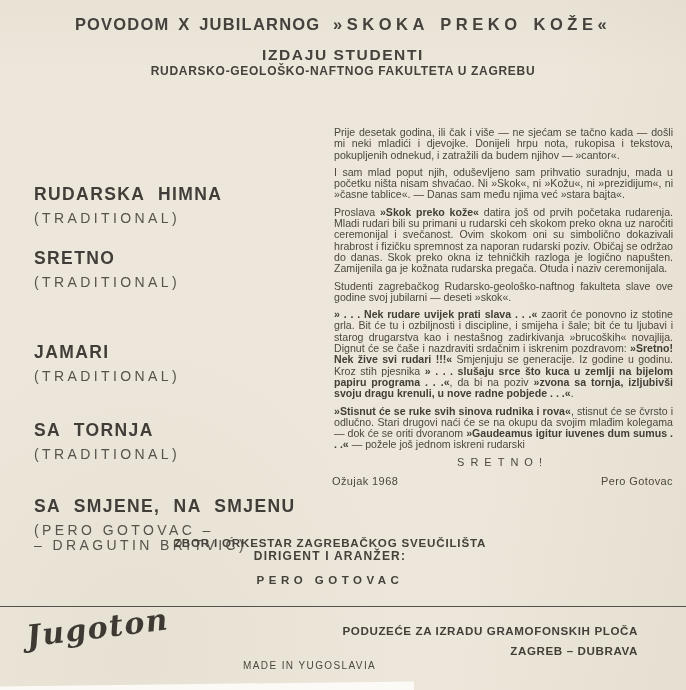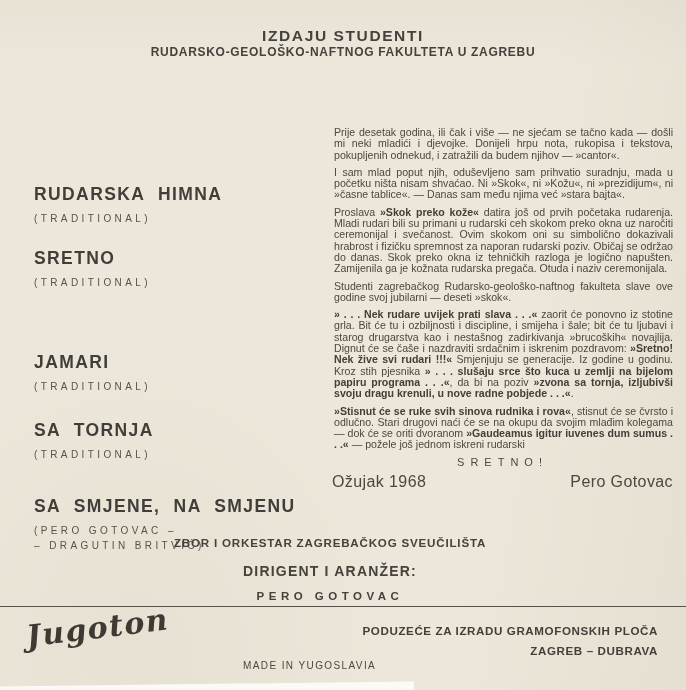--- a/index.html
+++ b/index.html
@@ -22,77 +22,78 @@
   .h-line1 { font-size:16.5px; letter-spacing:1.2px; word-spacing:3px; }
   .h-title-spaced { letter-spacing:4.5px; margin-left:4px; }
   .h-line2 { font-size:15.5px; letter-spacing:1.6px; margin-top:12px; }
   .h-line3 { font-size:12px; letter-spacing:0.7px; }
 
   
   .tracks { position:absolute; left:34px; top:0; width:290px; }
   .track { position:absolute; left:0;margin-top:48px; }
   .track-title { font-size:17.5px; font-weight:bold; letter-spacing:1.4px;
                  word-spacing:7px; color:#413d38; white-space:nowrap; }
-  .track-credit { margin-top:6px; font-size:10px; letter-spacing:3.4px;
+  .track-credit { margin-top:6px; font-size:14px; letter-spacing:3.4px;
                   color:#57524b; white-space:nowrap; line-height:15px; }
 
   
   .notes { position:absolute; left:332px; top:127px; width:341px;
            font-size:10.6px; line-height:11.3px; text-align:justify; color:#4d473f; }
   .notes p { margin:0 0 6px 2px; }
   .b { font-weight:bold; color:#433e37; }
   .closing { text-align:center; letter-spacing:6px; margin-top:4px;
              font-size:11px; color:#4d473f; }
   .byline { display:flex; justify-content:space-between; margin-top:8px;
-            font-size:16px; letter-spacing:0.4px; }
+            font-size:11px; letter-spacing:0.4px; }
 
   
   .credits { position:absolute; top:536px; left:0; width:660px; text-align:center;
              font-weight:bold; color:#45413b; }
   .credit-line1 { font-size:11.6px; letter-spacing:0.8px; }
-  .credit-line2 { font-size:14px;   letter-spacing:1.2px; margin-top:14px; }
+  .credit-line2 { font-size:12px;   letter-spacing:1.2px; }
   .credit-line3 { font-size:11.5px; letter-spacing:4.5px; margin-top:11px; }
 
   .divider { position:absolute; top:606px; left:0; width:686px;
              border-top:1.6px solid #56524b; }
 
   
   .logo { position:absolute; left:26px; top:610px;
           font-family:"DejaVu Serif", serif; font-style:italic; font-weight:bold;
           font-size:30px; color:#3e3a33; transform:rotate(-7deg);
           letter-spacing:1.5px; }
   .madein { position:absolute; left:243px; top:660px; font-size:10px;
             letter-spacing:1.4px; color:#4d483f; }
-  .publisher { position:absolute; right:28px; top:621px; text-align:right;
+  .publisher { position:absolute; right:48px; top:621px; text-align:right;
                font-weight:bold; font-size:11.6px; letter-spacing:0.6px;
                color:#433f38; line-height:20px; }
 
   .paper-edge { position:absolute; left:-6px; bottom:-6px; width:420px; height:12px;
                 background:#fbfaf6; transform:rotate(-0.7deg); }
 </style>
 </head>
 <body>
 
 <div class="sleeve">
 
   <div class="header">
+    <div class="h-line1"><span>POVODOM X JUBILARNOG</span> <span class="h-title-spaced">»SKOKA PREKO KOŽE«</span></div>
     <div class="h-line2">IZDAJU STUDENTI</div>
     <div class="h-line3">RUDARSKO-GEOLOŠKO-NAFTNOG FAKULTETA U ZAGREBU</div>
   </div>
 
   <div class="tracks">
     <div class="track" style="top:136px">
       <div class="track-title">RUDARSKA HIMNA</div>
       <div class="track-credit">(TRADITIONAL)</div>
     </div>
     <div class="track" style="top:200px">
       <div class="track-title">SRETNO</div>
       <div class="track-credit">(TRADITIONAL)</div>
     </div>
-    <div class="track" style="top:304px">
+    <div class="track" style="top:294px">
       <div class="track-title">JAMARI</div>
       <div class="track-credit">(TRADITIONAL)</div>
     </div>
     <div class="track" style="top:372px">
       <div class="track-title">SA TORNJA</div>
       <div class="track-credit">(TRADITIONAL)</div>
     </div>
     <div class="track" style="top:448px">
       <div class="track-title">SA SMJENE, NA SMJENU</div>
       <div class="track-credit">(PERO GOTOVAC –</div>

